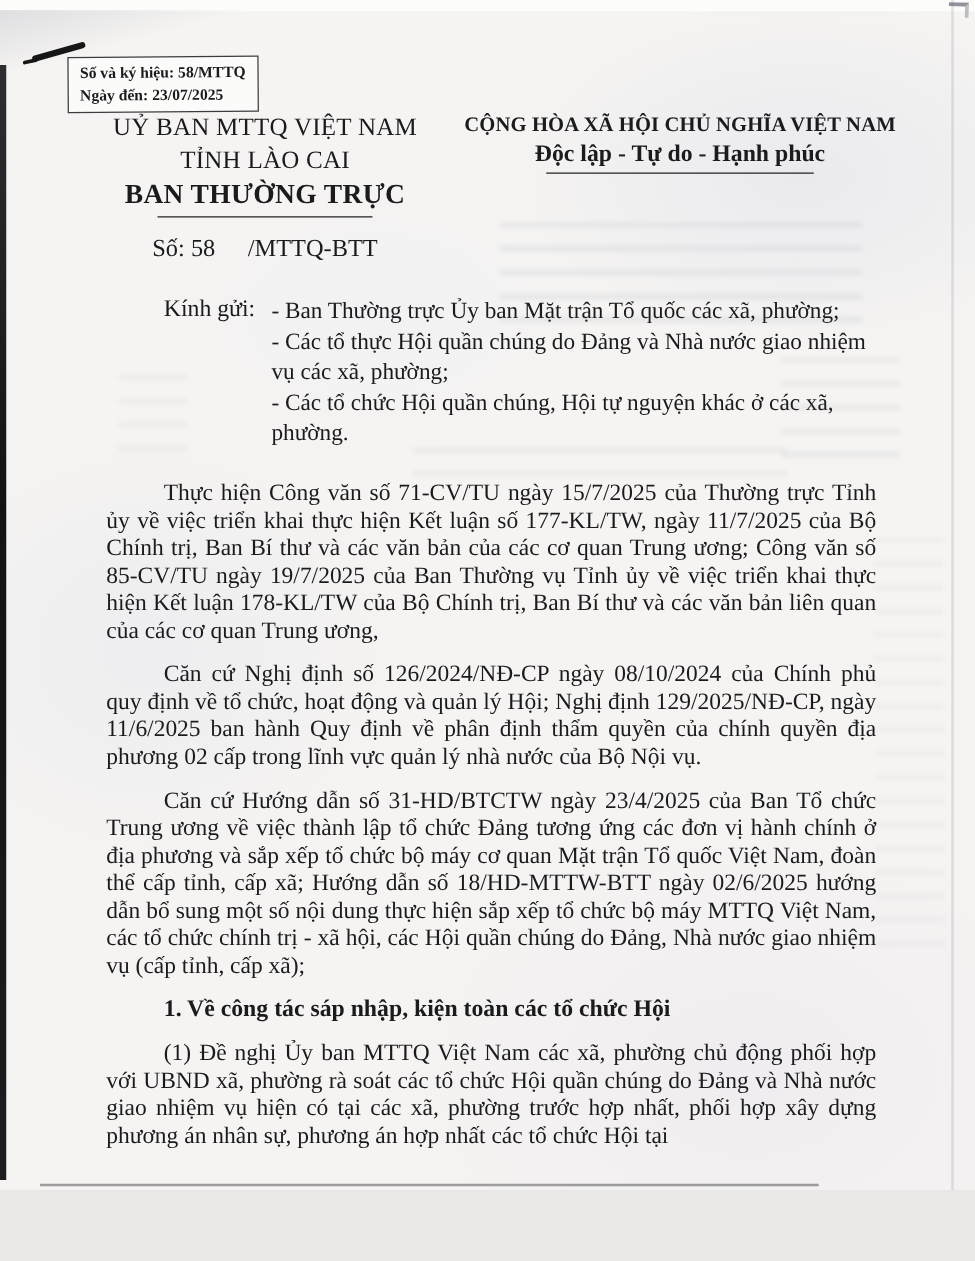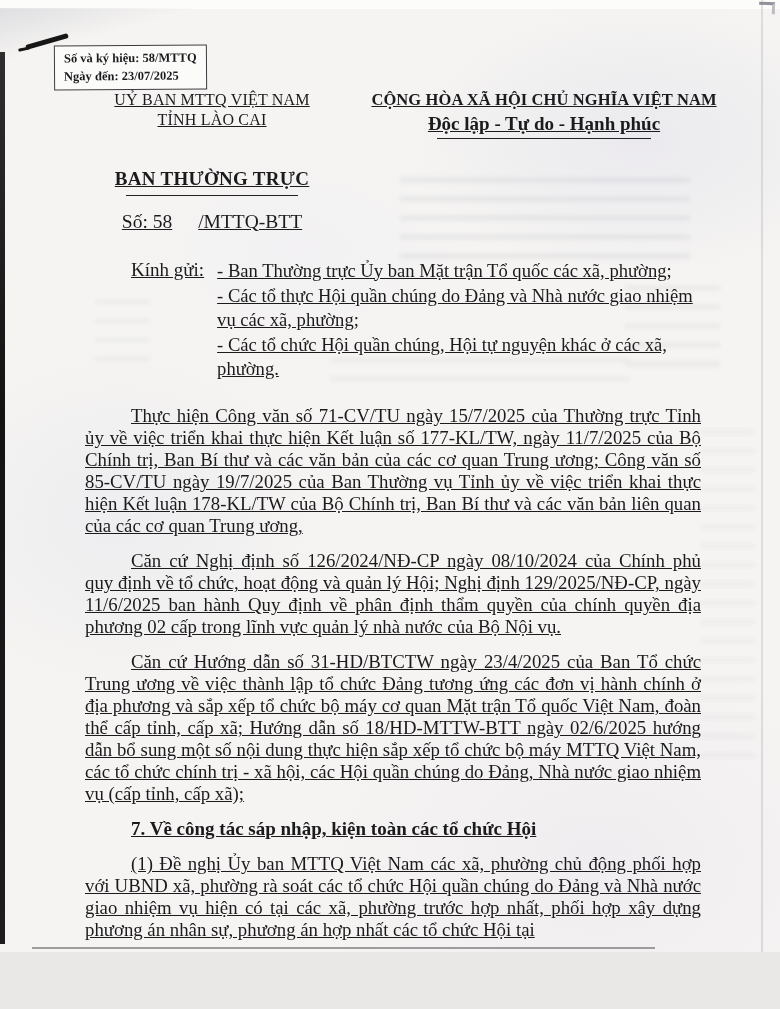--- a/index.html
+++ b/index.html
@@ -6,21 +6,20 @@
   .scan{
     position:relative;width:780px;height:952px;overflow:hidden;
     background:
       radial-gradient(ellipse 340px 200px at 640px 140px, rgba(226,224,234,.55), transparent 70%),
       radial-gradient(ellipse 300px 260px at 120px 520px, rgba(230,228,236,.45), transparent 70%),
       radial-gradient(ellipse 420px 300px at 600px 860px, rgba(235,230,238,.5), transparent 70%),
       radial-gradient(ellipse 260px 160px at 300px 250px, rgba(240,238,244,.5), transparent 70%),
       #f5f4f2;
     font-family:"Liberation Serif","DejaVu Serif",serif;
     color:#1b1b1d;
-    text-decoration:underline;
   }
   
   .top-band{position:absolute;top:0;left:0;right:0;height:9px;background:#fcfcfb;}
   .corner-shade{position:absolute;top:8px;left:0;width:200px;height:55px;
     background:linear-gradient(to bottom right, rgba(205,203,210,.55) 0%, rgba(205,203,210,0) 50%);}
   .edge-left{position:absolute;left:0;top:52px;bottom:8px;width:5px;
     background:linear-gradient(to bottom,#2e2e30,#131314 40%,#1d1d1f);}
   .bottom-line{position:absolute;left:32px;right:125px;bottom:3px;height:2px;
     background:rgba(70,70,76,.5);filter:blur(.6px);}
   .right-edge-line{position:absolute;top:0;bottom:0;right:17px;width:2px;background:rgba(158,156,170,.28);}
@@ -42,22 +41,22 @@
 
   
   .stamp{position:absolute;top:45px;left:54px;border:1.5px solid #3c3c40;
     padding:3px 9px 4px;background:rgba(252,252,250,.85);transform:rotate(-.4deg);}
   .stamp div{font-size:12.5px;font-weight:700;line-height:1.45;white-space:nowrap;}
 
   
   .header{display:flex;padding:90px 50px 0 66px;}
   .h-left{width:292px;text-align:center;flex:0 0 auto;}
   .h-right{flex:1;text-align:center;}
-  .h-l12{font-size:16px;letter-spacing:.2px;line-height:1.28;white-space:nowrap;}
-  .h-l3{font-size:19px;font-weight:700;letter-spacing:.3px;line-height:1.3;white-space:nowrap;margin-top:36px;}
+  .h-l12{font-size:20px;letter-spacing:.2px;line-height:1.28;white-space:nowrap;}
+  .h-l3{font-size:22px;font-weight:700;letter-spacing:.3px;line-height:1.3;white-space:nowrap;}
   .rule{border:0;border-top:1.6px solid #222;margin:3px auto 0;}
   .rule-l{width:172px;}
   .rule-r{width:214px;}
   .doc-no{font-size:19.5px;margin-top:15px;white-space:nowrap;}
   .doc-no .sym{margin-left:26px;}
   .subject{font-size:15.5px;line-height:1.34;margin-top:9px;}
   .h-r1{font-size:16.5px;font-weight:700;white-space:nowrap;letter-spacing:.1px;}
   .h-r2{font-size:19px;font-weight:700;margin-top:3px;white-space:nowrap;}
   .dateline{font-size:19px;font-style:italic;margin-top:26px;white-space:nowrap;}
 
@@ -119,17 +118,17 @@
       <div>- Ban Thường trực Ủy ban Mặt trận Tổ quốc các xã, phường;</div>
       <div>- Các tổ thực Hội quần chúng do Đảng và Nhà nước giao nhiệm vụ các xã, phường;</div>
       <div>- Các tổ chức Hội quần chúng, Hội tự nguyện khác ở các xã, phường.</div>
     </div>
   </div>
 
   <div class="doc-body">
     <p class="first">Thực hiện Công văn số 71-CV/TU ngày 15/7/2025 của Thường trực Tỉnh ủy về việc triển khai thực hiện Kết luận số 177-KL/TW, ngày 11/7/2025 của Bộ Chính trị, Ban Bí thư và các văn bản của các cơ quan Trung ương; Công văn số 85-CV/TU ngày 19/7/2025 của Ban Thường vụ Tỉnh ủy về việc triển khai thực hiện Kết luận 178-KL/TW của Bộ Chính trị, Ban Bí thư và các văn bản liên quan của các cơ quan Trung ương,</p>
     <p>Căn cứ Nghị định số 126/2024/NĐ-CP ngày 08/10/2024 của Chính phủ quy định về tổ chức, hoạt động và quản lý Hội; Nghị định 129/2025/NĐ-CP, ngày 11/6/2025 ban hành Quy định về phân định thẩm quyền của chính quyền địa phương 02 cấp trong lĩnh vực quản lý nhà nước của Bộ Nội vụ.</p>
     <p>Căn cứ Hướng dẫn số 31-HD/BTCTW ngày 23/4/2025 của Ban Tổ chức Trung ương về việc thành lập tổ chức Đảng tương ứng các đơn vị hành chính ở địa phương và sắp xếp tổ chức bộ máy cơ quan Mặt trận Tổ quốc Việt Nam, đoàn thể cấp tỉnh, cấp xã; Hướng dẫn số 18/HD-MTTW-BTT ngày 02/6/2025 hướng dẫn bổ sung một số nội dung thực hiện sắp xếp tổ chức bộ máy MTTQ Việt Nam, các tổ chức chính trị - xã hội, các Hội quần chúng do Đảng, Nhà nước giao nhiệm vụ (cấp tỉnh, cấp xã);</p>
-    <p class="sec-head">7. Về công tác sáp nhập, kiện toàn các tổ chức Hội</p>
+    <p class="sec-head">1. Về công tác sáp nhập, kiện toàn các tổ chức Hội</p>
     <p>(1) Đề nghị Ủy ban MTTQ Việt Nam các xã, phường chủ động phối hợp với UBND xã, phường rà soát các tổ chức Hội quần chúng do Đảng và Nhà nước giao nhiệm vụ hiện có tại các xã, phường trước hợp nhất, phối hợp xây dựng phương án nhân sự, phương án hợp nhất các tổ chức Hội tại</p>
   </div>
 
 </div>
 
 </body></html>

